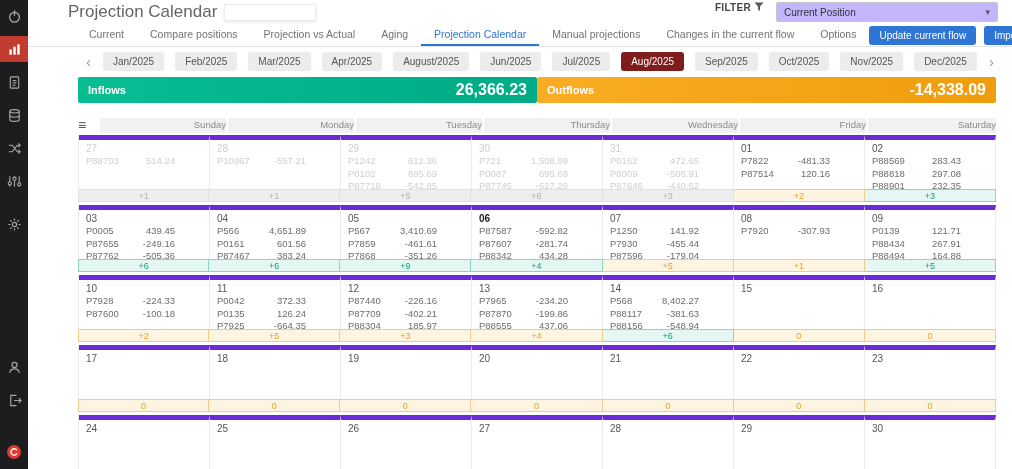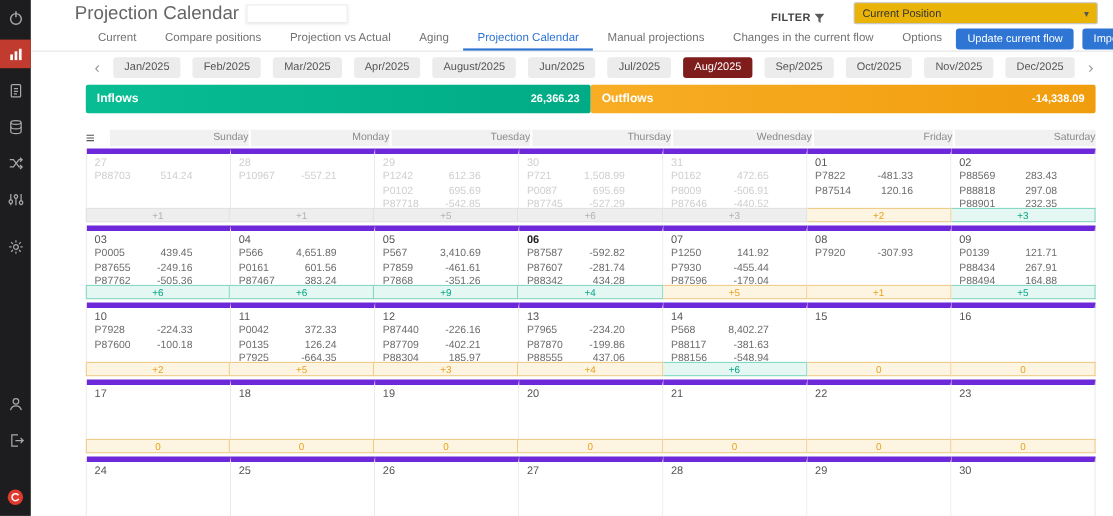--- a/index.html
+++ b/index.html
@@ -16,42 +16,42 @@
   .sb-group.top .sb-item:nth-child(7) { margin-top:17px; }
   .sb-group.bottom .sb-item:last-child { margin-top:26px; }
   .sb-item.active { background:#c23b2f; }
 
   
   .main { flex:1; display:flex; flex-direction:column; min-width:0; }
 
   .topbar { height:30px; display:flex; align-items:center; }
   .page-title { margin-left:40px; font-size:17px; color:#656565; white-space:nowrap; }
   .title-input { width:92px; height:17px; border:1px solid #ececec; box-shadow:0 1px 3px rgba(0,0,0,.10); margin-left:7px; background:#fff; }
-  .filter-area { margin-left:auto; display:flex; align-items:flex-end; }
+  .filter-area { margin-left:auto; display:flex; align-items:flex-start; }
   .filter-label { font-size:10px; font-weight:bold; color:#454545; letter-spacing:.3px; }
   .funnel { margin-left:3px; display:flex; }
-  .dropdown { width:222px; height:20px; border:1px solid #c6c6c6; border-radius:2px; margin:0 14px 0 26px; display:flex; align-items:center; justify-content:space-between; padding:0 7px; font-size:10px; color:#333; background:#eab308; cursor:pointer; }
+  .dropdown { width:222px; height:20px; border:1px solid #c6c6c6; border-radius:2px; margin:0 14px 0 12px; display:flex; align-items:center; justify-content:space-between; padding:0 7px; font-size:10px; color:#333; background:#c4b5fd; cursor:pointer; }
   .dropdown .caret { font-size:9px; color:#555; }
 
   .tabbar { height:27px; display:flex; align-items:stretch; border-bottom:1px solid #e4e4e4; padding-left:48px; }
   .tab-list { display:flex; align-items:stretch; }
   .tab { display:flex; align-items:center; padding:0 13px; font-size:10.5px; color:#737373; border-bottom:2px solid transparent; cursor:pointer; white-space:nowrap; }
   .tab.active { color:#2e75d4; border-bottom-color:#2e75d4; }
   .tab-actions { margin-left:auto; display:flex; align-items:center; gap:8px; padding-right:16px; }
   .btn { background:#2e75d4; color:#fff; border:none; border-radius:3px; font-size:10px; padding:4px 10px; font-family:inherit; cursor:pointer; white-space:nowrap; }
 
   .months { height:36px; display:flex; align-items:center; padding:0 16px 0 56px; }
   .nav-chevron { color:#999; font-size:15px; cursor:pointer; padding:0 2px; line-height:1; }
   .month-strip { flex:1; display:flex; justify-content:space-between; align-items:center; margin:0 10px; }
   .chip { background:#ececec; color:#555; font-size:10px; padding:4px 10px; border-radius:3px; cursor:pointer; white-space:nowrap; }
   .chip.selected { background:#7f1d1d; color:#fff; }
 
   .summary { display:flex; padding:1px 16px 0 50px; }
   .sumbar { flex:1; height:26px; border-radius:2px; display:flex; align-items:center; justify-content:space-between; padding:0 10px; color:#fff; font-size:11px; font-weight:bold; }
-  .sumbar .value { font-size:10px; }
+  .sumbar .value { font-size:16px; }
   .sumbar.inflows  { background:linear-gradient(90deg,#09bd93,#00ab85); }
   .sumbar.outflows { background:linear-gradient(90deg,#f8ad24,#f09d0d); }
 
   
   .calendar { margin:15px 16px 0 50px; }
   .cal-top { display:flex; align-items:stretch; }
   .menu-icon { width:22px; font-size:14px; color:#555; cursor:pointer; line-height:15px; }
   .day-headers { flex:1; display:grid; grid-template-columns:repeat(7,1fr); background:#f1f1f1; }
   .day-header { text-align:right; font-size:9.5px; color:#8a8a8a; padding:1px 0; border-right:2px solid #fff; }
   .day-header:last-child { border-right:none; }

